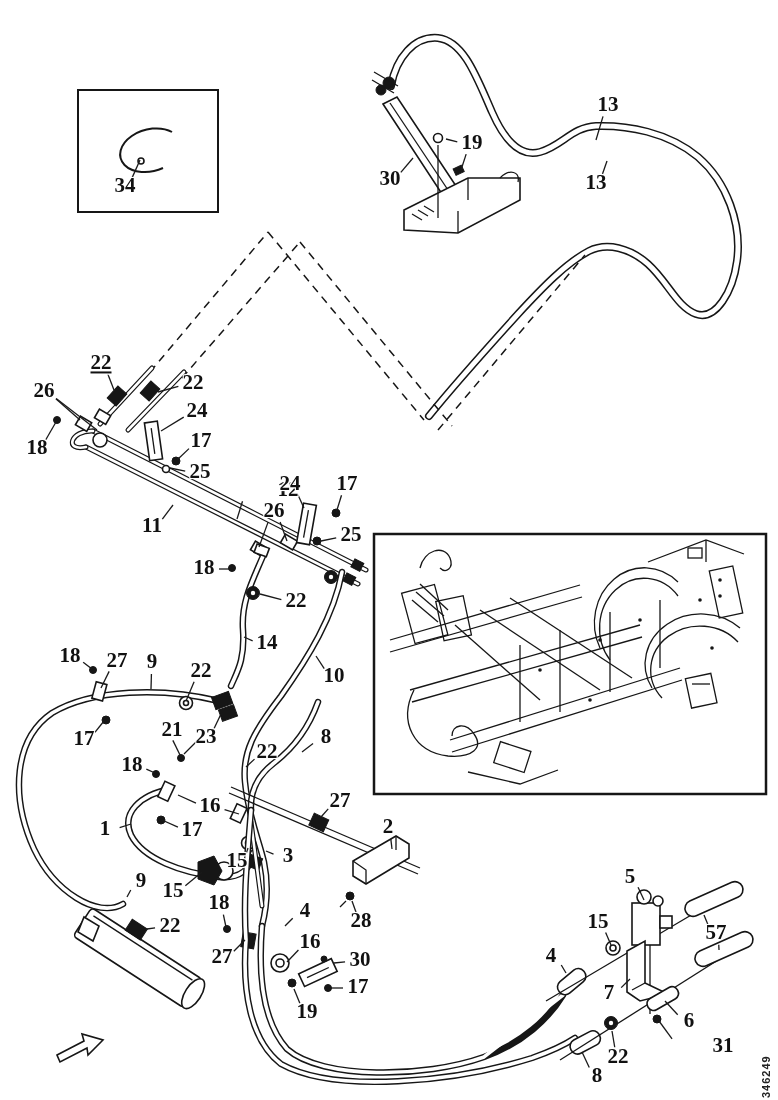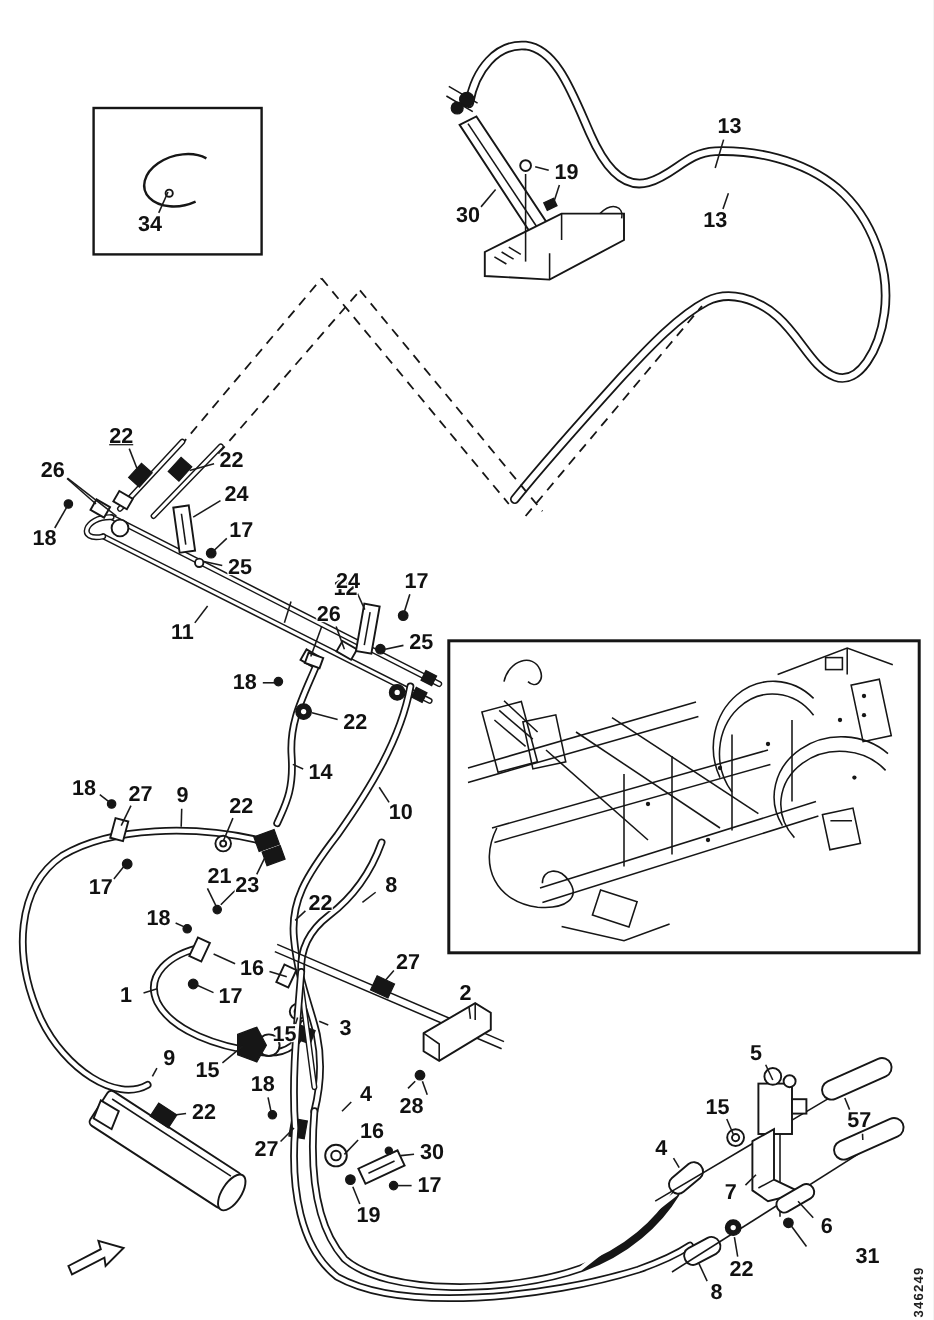--- a/index.html
+++ b/index.html
@@ -16,22 +16,23 @@
   .h3 {stroke:#161616;stroke-width:8;stroke-linecap:round;fill:none;}
   .h3w{stroke:#ffffff;stroke-width:5;stroke-linecap:round;fill:none;}
   .t {stroke:#161616;stroke-width:1.3;fill:none;}
   .t2{stroke:#161616;stroke-width:2;fill:none;}
   .d {stroke:#161616;stroke-width:1.5;stroke-dasharray:8 6;fill:none;}
   .wp{fill:#ffffff;stroke:#161616;stroke-width:1.6;}
   .bp{fill:#161616;stroke:#161616;stroke-width:1;}
   #leaders line{stroke:#1a1a1a;stroke-width:1.3;}
   .callout{
     position:absolute;transform:translate(-50%,-55%);
-    font-weight:bold;font-size:18px;color:#111;line-height:1;white-space:nowrap;
+    font-weight:bold;font-size:21px;color:#111;line-height:1;white-space:nowrap;
     text-shadow:-1px -1px 0 #fff,1px -1px 0 #fff,-1px 1px 0 #fff,1px 1px 0 #fff,0 0 3px #fff;
+    font-family:Liberation Serif, serif;
   }
   .callout.u{text-decoration:underline;}
   .figcode{
     position:absolute;right:0px;top:1032px;height:66px;width:18px;
     writing-mode:vertical-rl;transform:rotate(180deg);
     font-size:11px;letter-spacing:1px;color:#222;font-weight:bold;
   }
 </style>
 </head>
 <body>
@@ -429,31 +430,31 @@
       <div class="callout" style="left: 204px; top: 569px;">18</div>
       <div class="callout" style="left: 296px; top: 602px;">22</div>
       <div class="callout" style="left: 267px; top: 644px;">14</div>
       <div class="callout" style="left: 334px; top: 677px;">10</div>
       <div class="callout" style="left: 70px; top: 657px;">18</div>
       <div class="callout" style="left: 117px; top: 662px;">27</div>
       <div class="callout" style="left: 152px; top: 663px;">9</div>
       <div class="callout" style="left: 84px; top: 740px;">17</div>
       <div class="callout" style="left: 201px; top: 672px;">22</div>
       <div class="callout" style="left: 206px; top: 738px;">23</div>
-      <div class="callout" style="left: 183px; top: 731px;">21</div>
+      <div class="callout" style="left: 172px; top: 731px;">21</div>
       <div class="callout" style="left: 132px; top: 766px;">18</div>
       <div class="callout" style="left: 210px; top: 807px;">16</div>
       <div class="callout" style="left: 105px; top: 830px;">1</div>
       <div class="callout" style="left: 192px; top: 831px;">17</div>
       <div class="callout" style="left: 237px; top: 862px;">15</div>
       <div class="callout" style="left: 173px; top: 892px;">15</div>
       <div class="callout" style="left: 288px; top: 857px;">3</div>
       <div class="callout" style="left: 340px; top: 802px;">27</div>
       <div class="callout" style="left: 388px; top: 828px;">2</div>
-      <div class="callout" style="left: 343px; top: 922px;">28</div>
+      <div class="callout" style="left: 361px; top: 922px;">28</div>
       <div class="callout" style="left: 141px; top: 882px;">9</div>
       <div class="callout" style="left: 170px; top: 927px;">22</div>
       <div class="callout" style="left: 219px; top: 904px;">18</div>
       <div class="callout" style="left: 222px; top: 958px;">27</div>
       <div class="callout" style="left: 305px; top: 912px;">4</div>
       <div class="callout" style="left: 310px; top: 943px;">16</div>
       <div class="callout" style="left: 360px; top: 961px;">30</div>
       <div class="callout" style="left: 358px; top: 988px;">17</div>
       <div class="callout" style="left: 307px; top: 1013px;">19</div>
       <div class="callout" style="left: 630px; top: 878px;">5</div>

